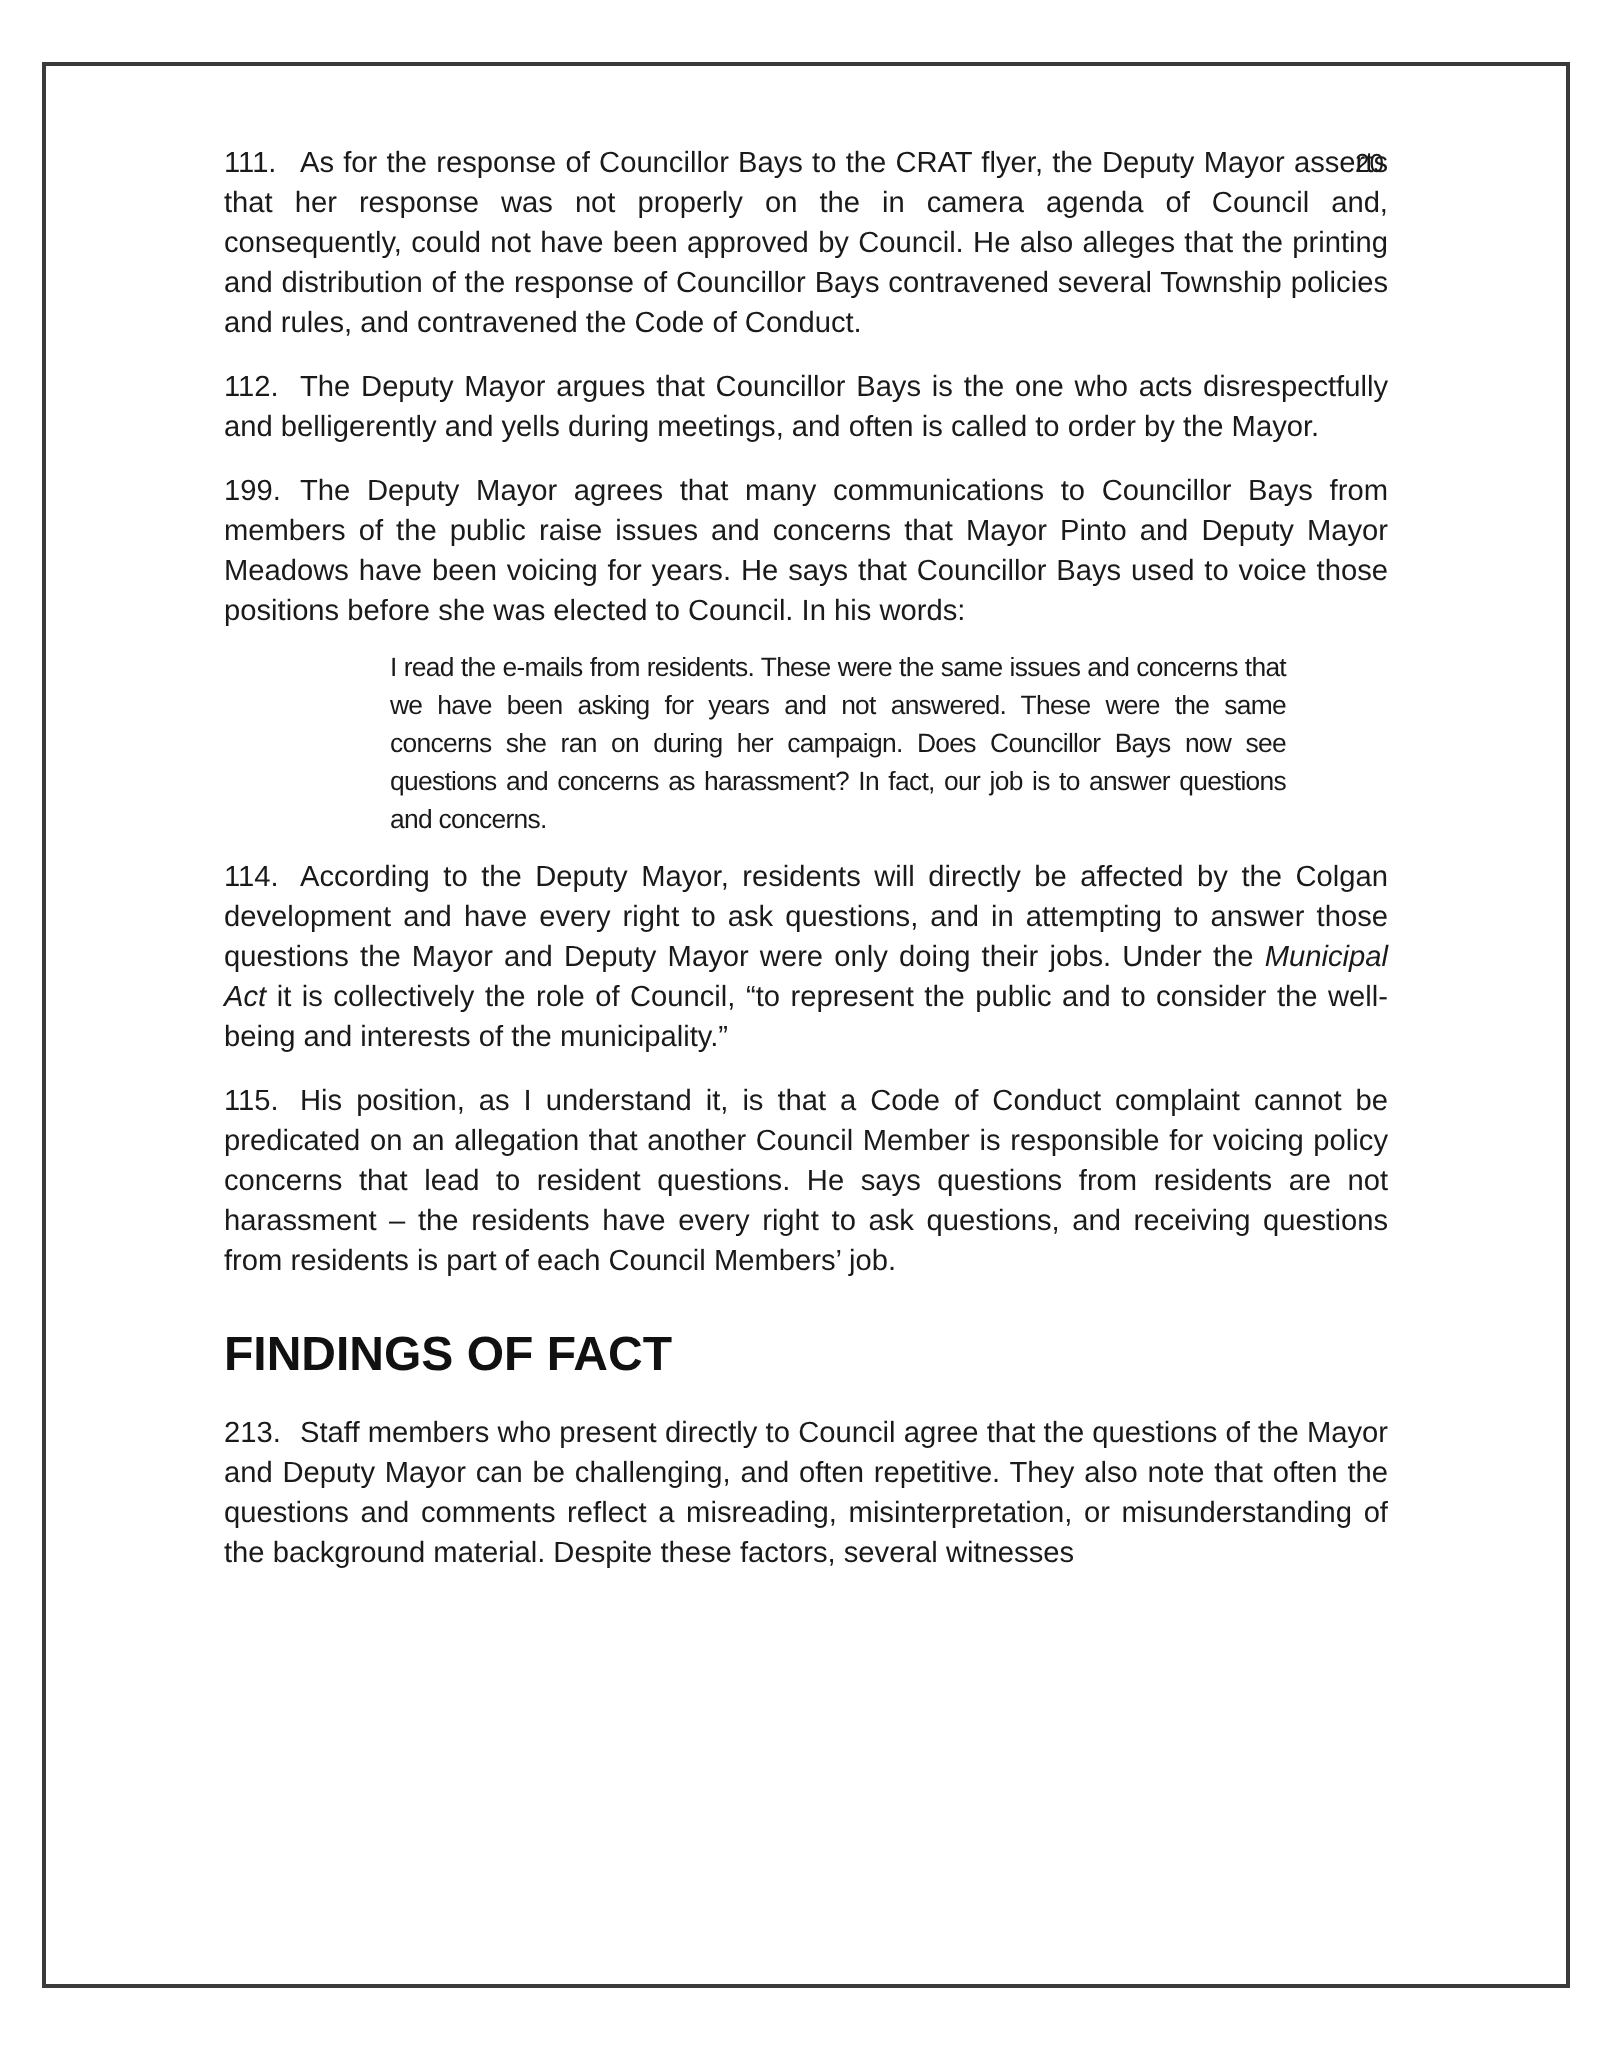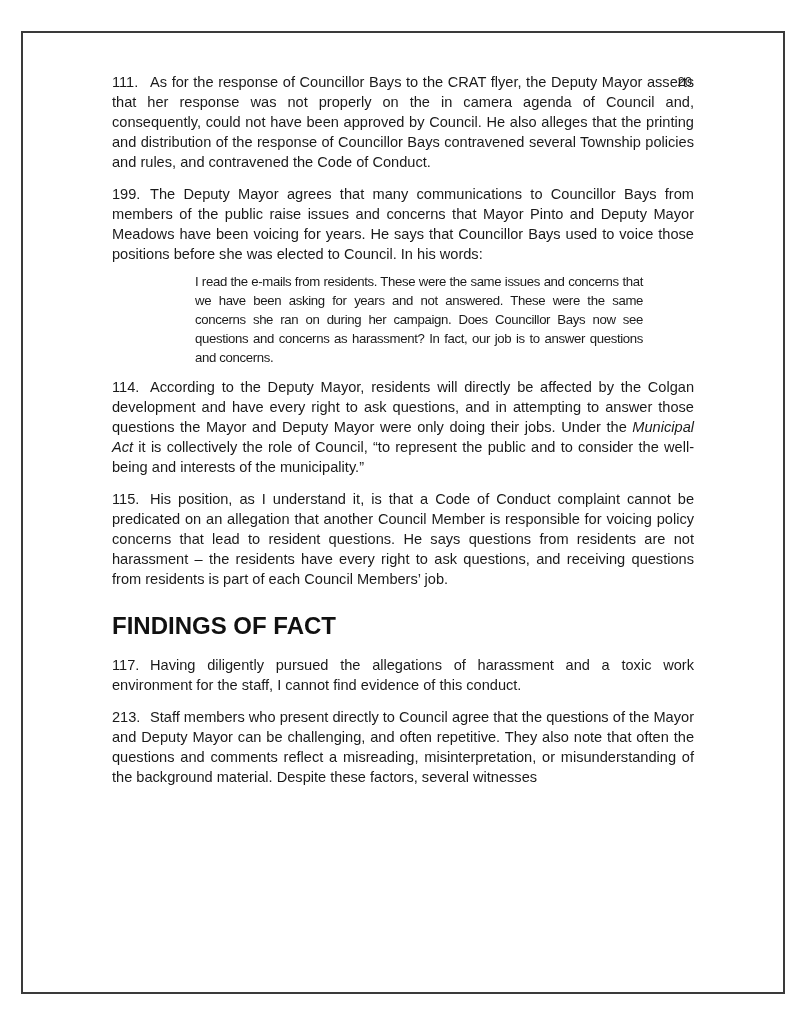--- a/index.html
+++ b/index.html
@@ -36,39 +36,39 @@
 <div class="page"></div>
 
 <div class="page-number">20</div>
 
 <div class="content">
 
   <p class="para">
     <span class="num">111.</span><span>As for the response of Councillor Bays to the CRAT flyer, the Deputy Mayor asserts that her response was not properly on the in camera agenda of Council and, consequently, could not have been approved by Council.  He also alleges that the printing and distribution of the response of Councillor Bays contravened several Township policies and rules, and contravened the Code of Conduct.</span>
   </p>
 
+  <p class="para">
+    <span class="num">112.</span><span>The Deputy Mayor argues that Councillor Bays is the one who acts disrespectfully and belligerently and yells during meetings, and often is called to order by the Mayor.</span>
+  </p>
 
   <p class="para">
     <span class="num">199.</span><span>The Deputy Mayor agrees that many communications to Councillor Bays from members of the public raise issues and concerns that Mayor Pinto and Deputy Mayor Meadows have been voicing for years. He says that Councillor Bays used to voice those positions before she was elected to Council. In his words:</span>
   </p>
 
   <div class="quote">I read the e-mails from residents. These were the same issues and concerns that we have been asking for years and not answered. These were the same concerns she ran on during her campaign. Does Councillor Bays now see questions and concerns as harassment? In fact, our job is to answer questions and concerns.</div>
 
   <p class="para">
     <span class="num">114.</span><span>According to the Deputy Mayor, residents will directly be affected by the Colgan development and have every right to ask questions, and in attempting to answer those questions the Mayor and Deputy Mayor were only doing their jobs.  Under the </span><i>Municipal Act</i><span> it is collectively the role of Council, “to represent the public and to consider the well-being and interests of the municipality.”</span>
   </p>
 
   <p class="para">
     <span class="num">115.</span><span>His position, as I understand it, is that a Code of Conduct complaint cannot be predicated on an allegation that another Council Member is responsible for voicing policy concerns that lead to resident questions.  He says questions from residents are not harassment – the residents have every right to ask questions, and receiving questions from residents is part of each Council Members’ job.</span>
   </p>
 
   <div class="heading">FINDINGS OF FACT</div>
 
 
-  <p class="para">
-    <span class="num">117.</span><span>Having diligently pursued the allegations of harassment and a toxic work environment for the staff, I cannot find evidence of this conduct.</span>
-  </p>
 
   <p class="para">
     <span class="num">213.</span><span>Staff members who present directly to Council agree that the questions of the Mayor and Deputy Mayor can be challenging, and often repetitive. They also note that often the questions and comments reflect a misreading, misinterpretation, or misunderstanding of the background material. Despite these factors, several witnesses</span>
   </p>
 
 </div>
 
 </body></html>

